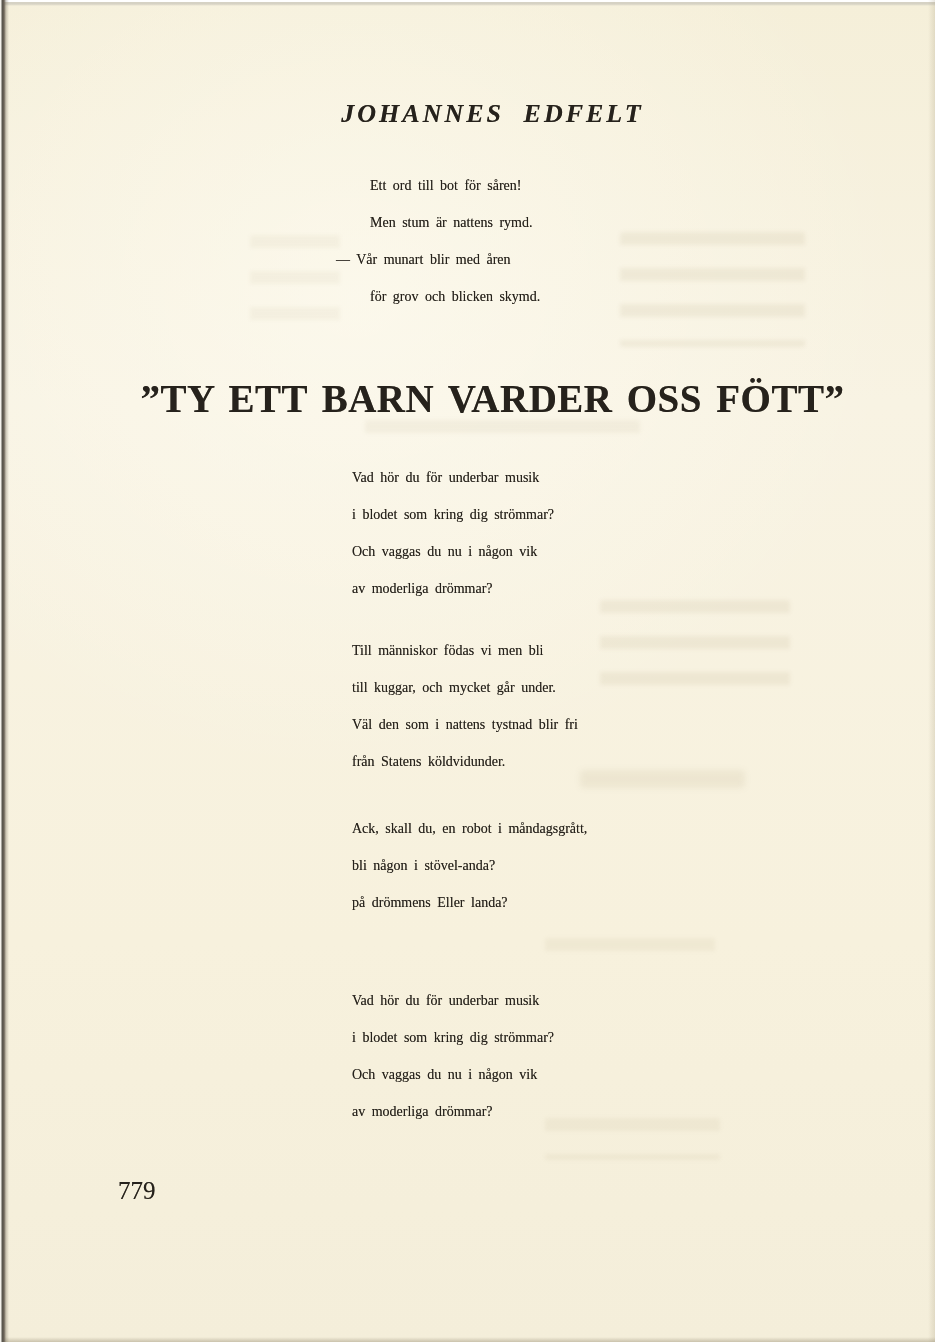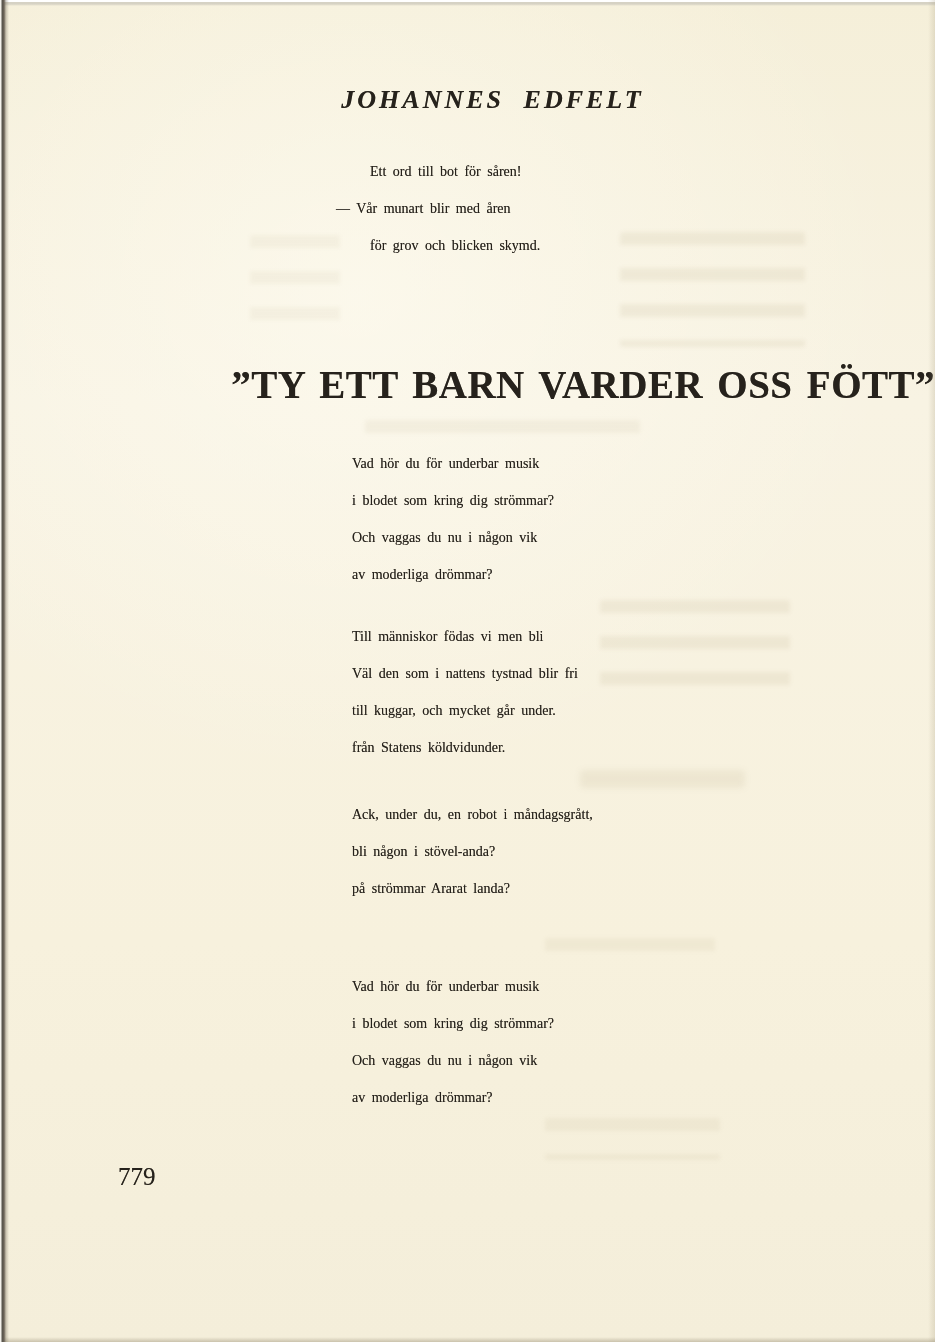--- a/index.html
+++ b/index.html
@@ -27,35 +27,35 @@
   }
   .edge-bottom {
     position: absolute; bottom: 0; left: 0; right: 0; height: 5px;
     background: linear-gradient(to top, rgba(140,130,105,.40), rgba(140,130,105,0));
   }
   .edge-right {
     position: absolute; top: 0; bottom: 0; right: 0; width: 7px;
     background: linear-gradient(to left, rgba(165,155,128,.25), rgba(165,155,128,0));
   }
   
-  .ink { color: #26221c; text-shadow: 0 0 .5px rgba(42,36,26,.55); }
+  .ink { color: #26221c; text-shadow: 0 0 .5px rgba(42,36,26,.55); margin-top: 14px; }
   .running-header {
     position: absolute; top: 85px; left: 0; right: 0;
     text-align: center; padding-left: 50px;
     font-size: 26px; line-height: 30px;
     font-style: italic; font-weight: 700;
     letter-spacing: 3px; word-spacing: 10px;
   }
   .stanza { position: absolute; font-size: 14px; line-height: 37px; word-spacing: 3px; }
   .stanza .line { white-space: nowrap; }
   .stanza .line.hang { margin-left: -34px; }
   .stanza-intro   { top: 153px; left: 370px; }
   .poem-title {
     position: absolute; top: 363px; left: 0; right: 0;
-    text-align: right; padding-left: 50px;
+    text-align: center; padding-left: 50px;
     font-size: 39px; line-height: 44px; font-weight: 700;
     letter-spacing: 0.5px; word-spacing: 4px;
     white-space: nowrap;
   }
   .stanza-1 { top: 445px; left: 352px; }
   .stanza-2 { top: 618px; left: 352px; font-family: Liberation Serif, serif; }
   .stanza-3 { top: 796px; left: 352px; }
   .stanza-4 { top: 968px; left: 352px; }
   .page-number {
     position: absolute; top: 1162px; left: 118px;
@@ -85,44 +85,45 @@
   <div class="ghost" style="left:365px; top:420px; width:275px; height:30px; opacity:.35;"></div>
   <div class="ghost" style="left:600px; top:600px; width:190px; height:105px;"></div>
   <div class="ghost bar" style="left:580px; top:770px; width:165px; height:18px;"></div>
   <div class="ghost" style="left:545px; top:938px; width:170px; height:30px; opacity:.35;"></div>
   <div class="ghost" style="left:545px; top:1118px; width:175px; height:42px; opacity:.35;"></div>
 
   <div class="running-header ink">JOHANNES EDFELT</div>
 
   <div class="stanza stanza-intro ink">
     <div class="line">Ett ord till bot för såren!</div>
+    <div class="line">Men stum är nattens rymd.</div>
     <div class="line hang">— Vår munart blir med åren</div>
     <div class="line">för grov och blicken skymd.</div>
   </div>
 
   <div class="poem-title ink">”TY ETT BARN VARDER OSS FÖTT”</div>
 
   <div class="stanza stanza-1 ink">
     <div class="line">Vad hör du för underbar musik</div>
     <div class="line">i blodet som kring dig strömmar?</div>
     <div class="line">Och vaggas du nu i någon vik</div>
     <div class="line">av moderliga drömmar?</div>
   </div>
 
   <div class="stanza stanza-2 ink">
     <div class="line">Till människor födas vi men bli</div>
+    <div class="line">till kuggar, och mycket går under.</div>
     <div class="line">Väl den som i nattens tystnad blir fri</div>
-    <div class="line">till kuggar, och mycket går under.</div>
     <div class="line">från Statens köldvidunder.</div>
   </div>
 
   <div class="stanza stanza-3 ink">
-    <div class="line">Ack, under du, en robot i måndagsgrått,</div>
+    <div class="line">Ack, skall du, en robot i måndagsgrått,</div>
     <div class="line">bli någon i stövel-anda?</div>
-    <div class="line">på strömmar Ararat landa?</div>
+    <div class="line">på drömmens Eller landa?</div>
   </div>
 
   <div class="stanza stanza-4 ink">
     <div class="line">Vad hör du för underbar musik</div>
     <div class="line">i blodet som kring dig strömmar?</div>
     <div class="line">Och vaggas du nu i någon vik</div>
     <div class="line">av moderliga drömmar?</div>
   </div>
 
   <div class="page-number ink">779</div>

